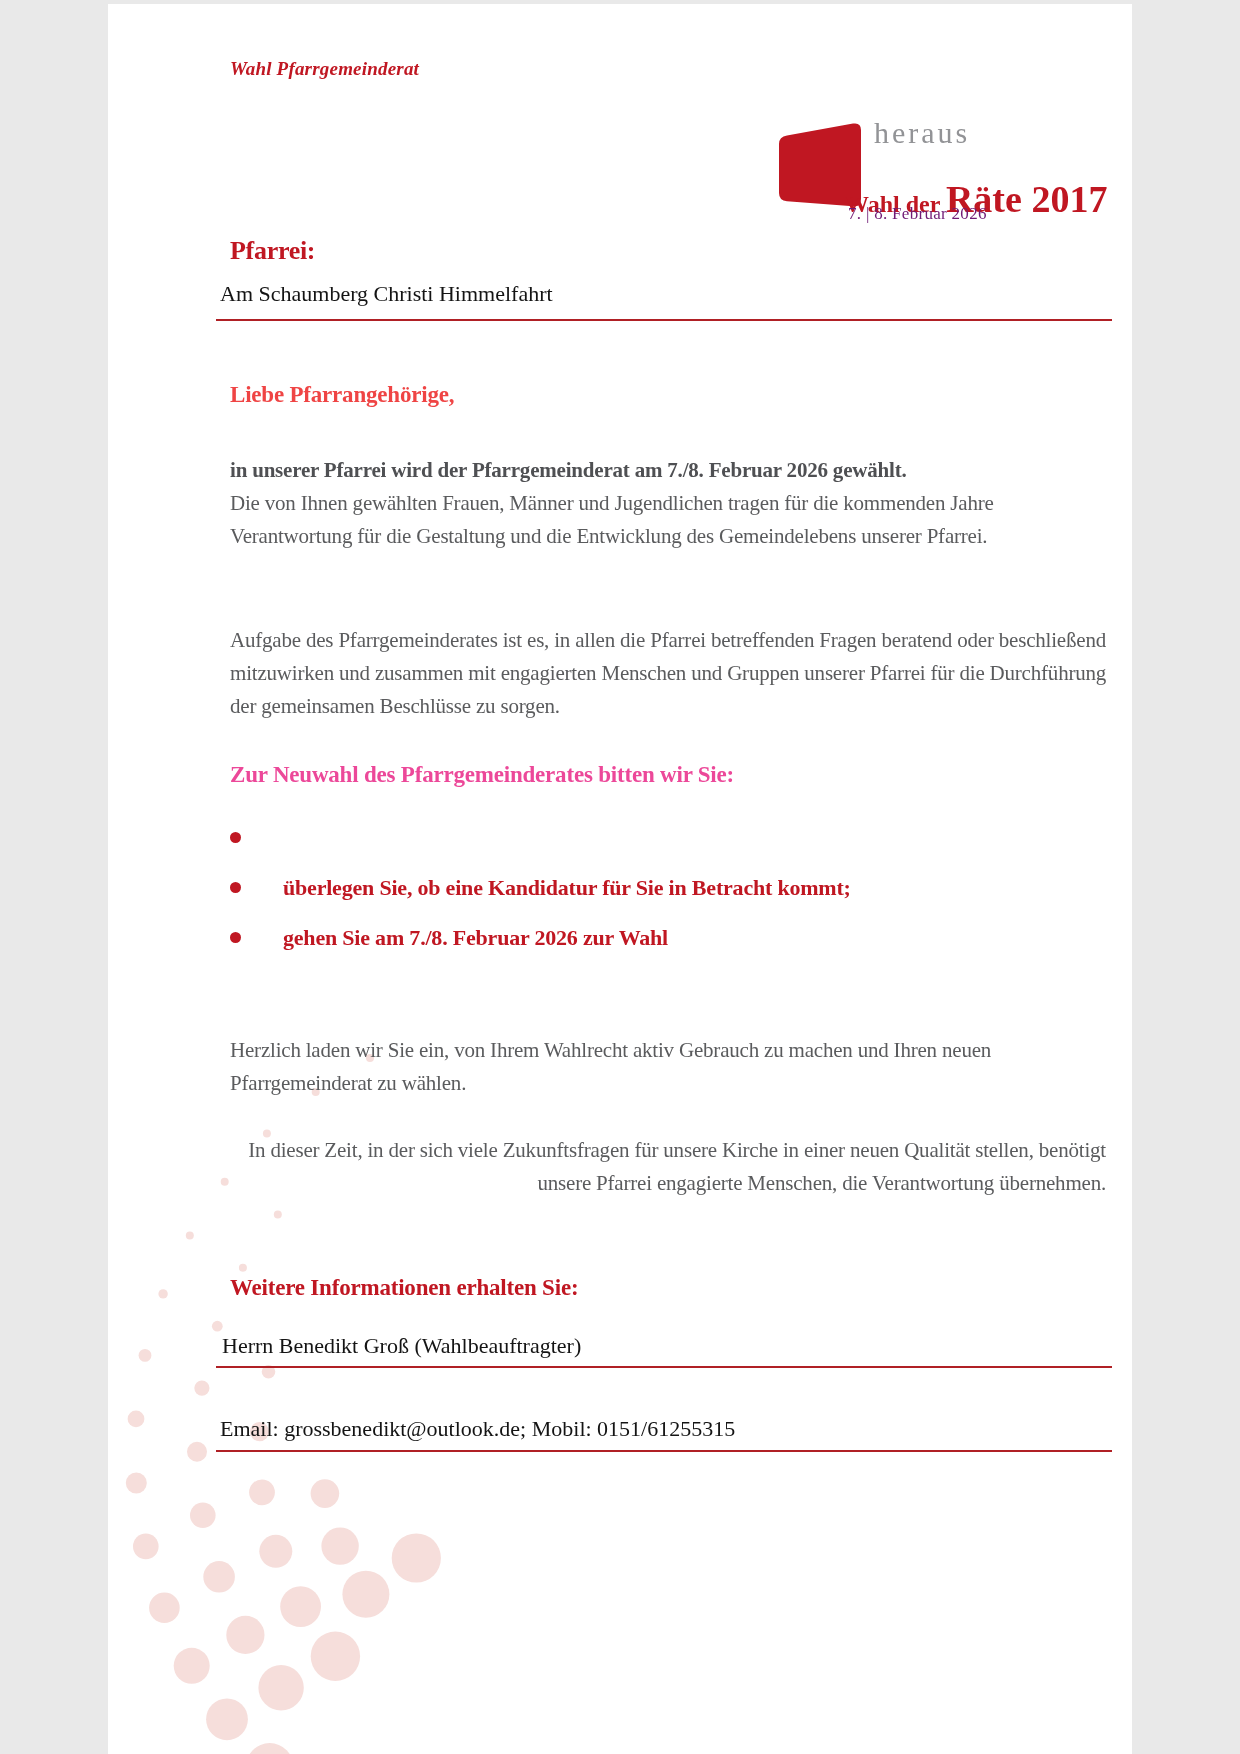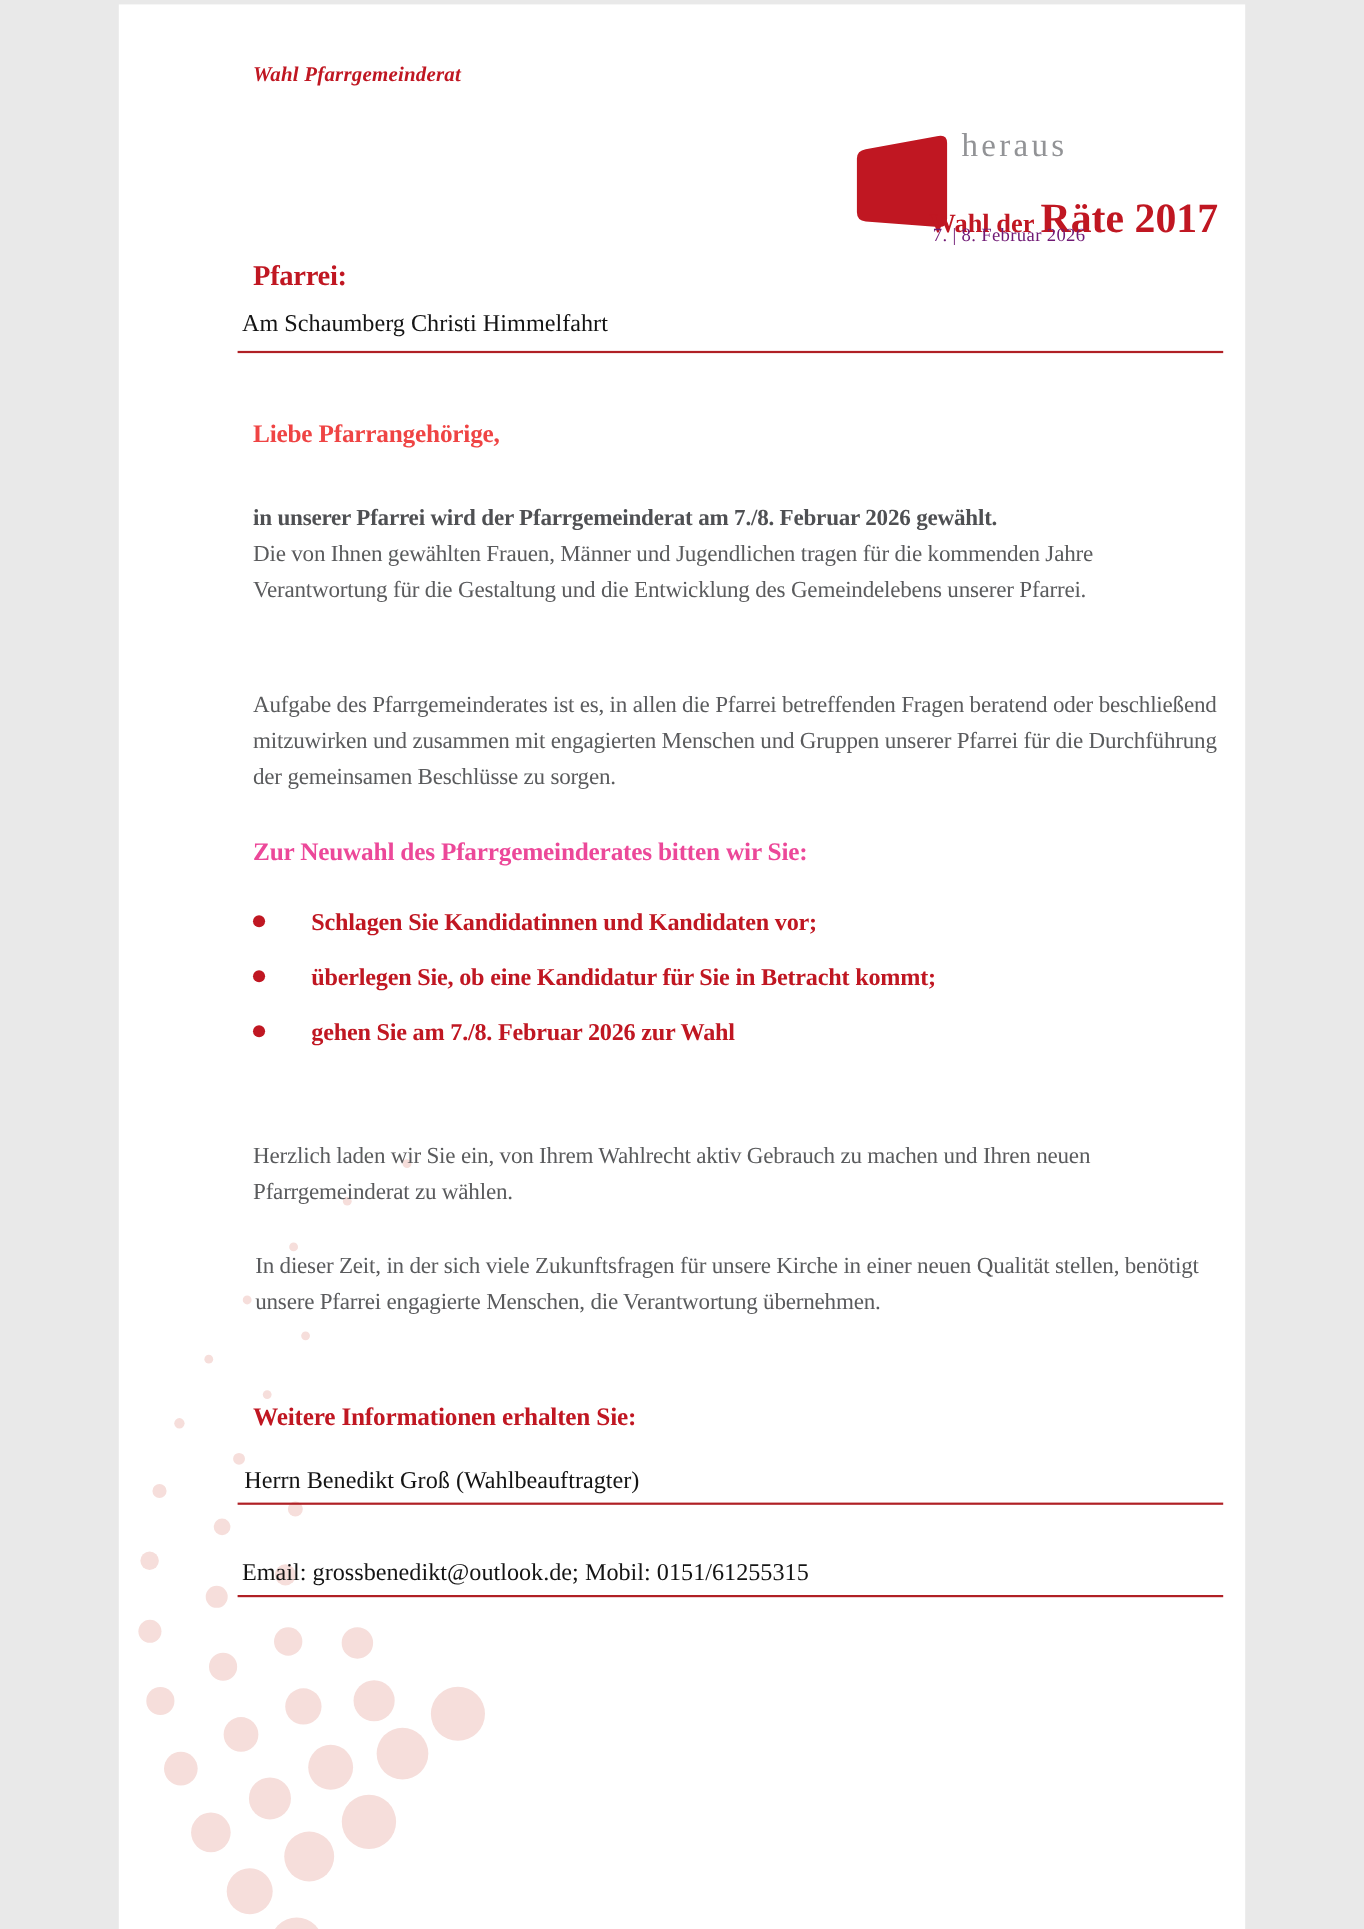--- a/index.html
+++ b/index.html
@@ -79,21 +79,21 @@
   .bullets .dot{
     width:11px;height:11px;border-radius:50%;
     background:#c01722;flex:0 0 11px;
     margin:8px 0 0 0;
   }
   .bullets .btxt{
     margin-left:42px;
     font-size:22px;font-weight:bold;color:#c01722;letter-spacing:-0.2px;line-height:28px;
   }
   .p-invite{left:122px;top:1030px;}
-  .p-closing{left:124px;top:1130px;}
+  .p-closing{left:110px;top:1130px;text-align:right;}
 
   .info-heading{
     left:122px;top:1271px;
     font-size:23px;font-weight:bold;color:#c01722;letter-spacing:-0.2px;
   }
   .contact-name{left:114px;top:1329px;}
   .contact-details{left:112px;top:1412px;}
 </style>
 </head>
 <body>
@@ -222,21 +222,20 @@
 
     <div class="abs body-text p-intro"><span class="lead">in unserer Pfarrei wird der Pfarrgemeinderat am 7./8. Februar 2026 gewählt.</span><span>Die von Ihnen gewählten Frauen, Männer und Jugendlichen tragen für die kommenden Jahre Verantwortung für die Gestaltung und die Entwicklung des Gemeindelebens unserer Pfarrei.</span></div>
 
     <div class="abs body-text p-task">Aufgabe des Pfarrgemeinderates ist es, in allen die Pfarrei betreffenden Fragen beratend oder beschließend mitzuwirken und zusammen mit engagierten Menschen und Gruppen unserer Pfarrei für die Durchführung der gemeinsamen Beschlüsse zu sorgen.</div>
 
     <div class="abs request-heading">Zur Neuwahl des Pfarrgemeinderates bitten wir Sie:</div>
 
     <ul class="abs bullets">
       <li>
         <span class="dot"></span>
-        <span class="btxt">Schlagen Sie Kandidatinnen und Kandidaten vor;</span>
       </li>
       <li>
         <span class="dot"></span>
         <span class="btxt">überlegen Sie, ob eine Kandidatur für Sie in Betracht kommt;</span>
       </li>
       <li>
         <span class="dot"></span>
         <span class="btxt">gehen Sie am 7./8. Februar 2026 zur Wahl</span>
       </li>
     </ul>

